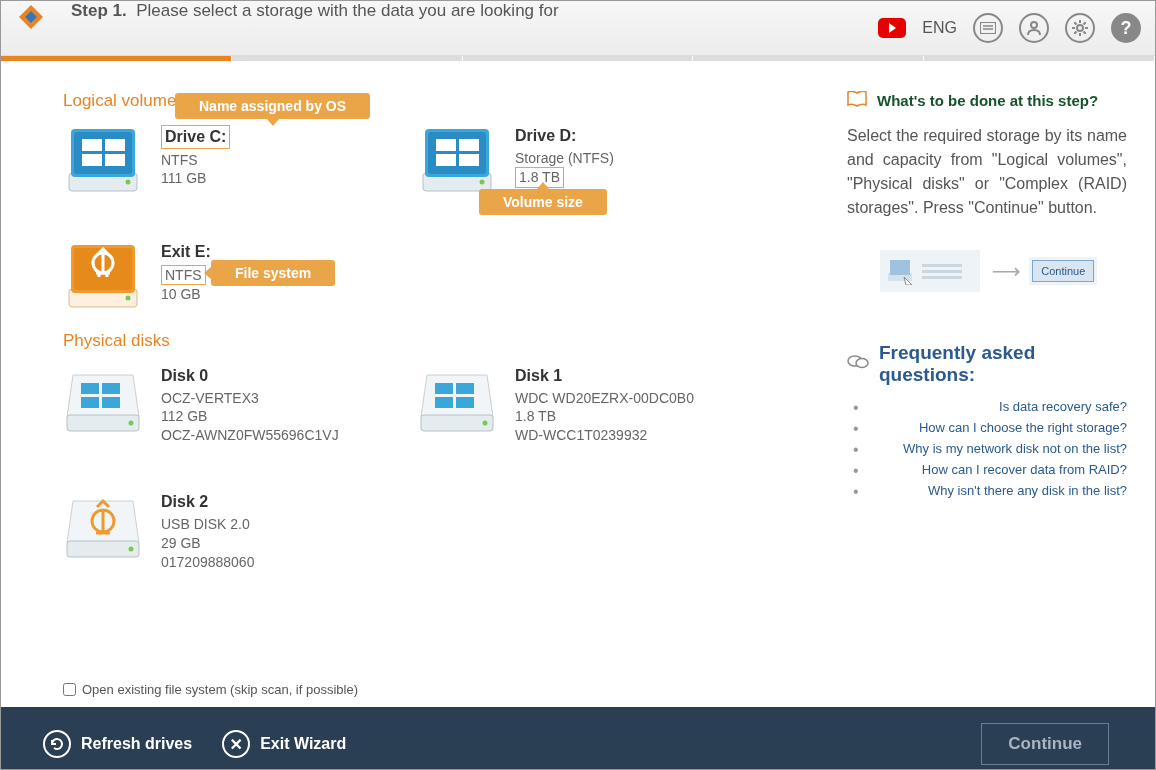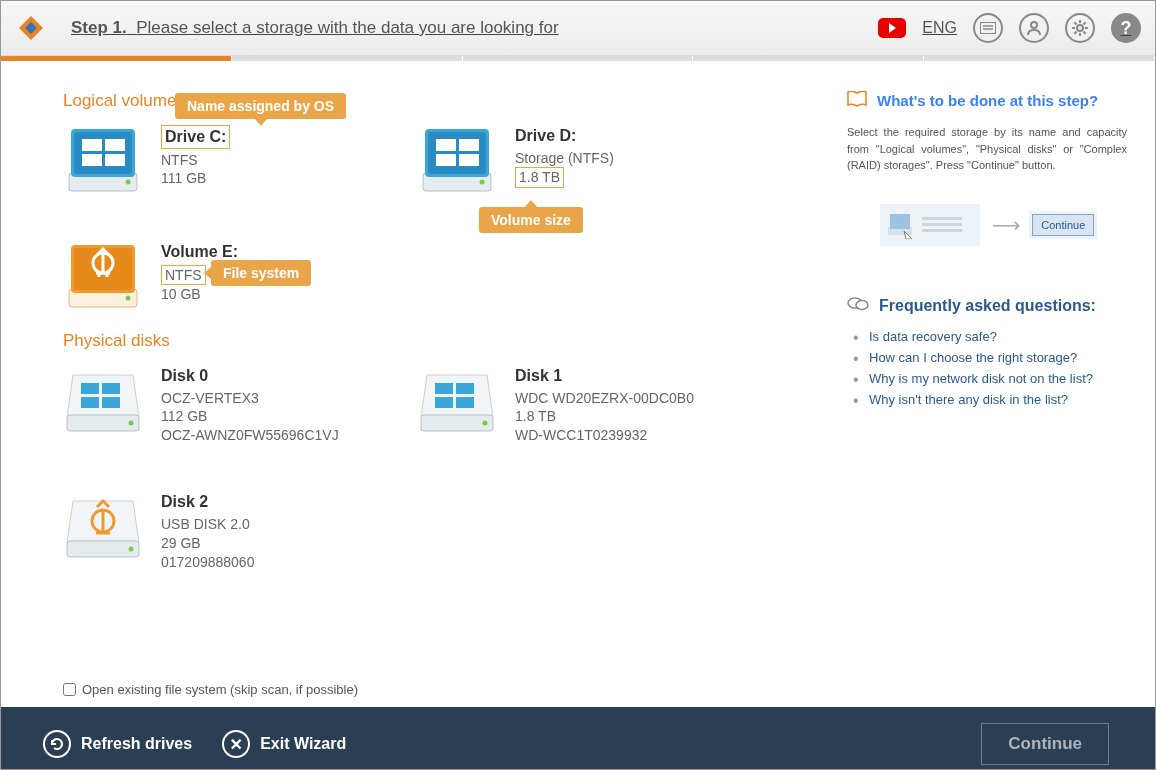--- a/index.html
+++ b/index.html
@@ -1,19 +1,19 @@
 <!DOCTYPE html>
 <html><head>
 <meta charset="utf-8">
 <style>
 * { box-sizing: border-box; margin: 0; padding: 0; }
 body { font-family: "Segoe UI", Tahoma, sans-serif; font-size: 14px; color: #444; background: #fff; width: 1156px; height: 770px; overflow: hidden; position: relative; border: 1px solid #999; }
 
 
-.header { height: 55px; background: linear-gradient(#f7f7f7, #ececec); border-bottom: 1px solid #ddd; display: flex; align-items: center; padding: 0 14px; text-decoration: underline; }
+.header { height: 55px; background: linear-gradient(#f7f7f7, #ececec); border-bottom: 1px solid #ddd; display: flex; padding: 0 14px; }
 .logo { width: 32px; height: 32px; margin-right: 24px; position: relative; }
 .logo svg { width: 32px; height: 32px; }
 .step-text { font-size: 17px; color: #555; }
 .step-text b { font-weight: bold; }
 .header-right { margin-left: auto; display: flex; align-items: center; gap: 16px; }
 .yt-icon { width: 28px; height: 20px; background: #e60000; border-radius: 5px; position: relative; }
 .yt-icon::after { content:''; position:absolute; left:11px; top:5px; border-left:7px solid #fff; border-top:5px solid transparent; border-bottom:5px solid transparent; }
 .lang { font-size: 16px; color: #555; }
 .icon-circle { width: 30px; height: 30px; border: 2px solid #888; border-radius: 50%; display: flex; align-items: center; justify-content: center; color: #777; }
 .help-circle { width: 30px; height: 30px; background:#888; border-radius:50%; color:#fff; display:flex; align-items:center; justify-content:center; font-weight:bold; font-size:18px;}
@@ -31,39 +31,39 @@
 .section-title { color:#e98424; font-size:17px; margin-bottom:14px; }
 
 .grid { display:flex; flex-wrap:wrap; gap: 14px; }
 .storage-item { width: 340px; display:flex; gap: 18px; margin-bottom: 32px; position:relative; cursor:pointer; }
 .drive-icon { width: 80px; height: 70px; flex-shrink:0; }
 .drive-icon svg { width:80px; height:70px; }
 .storage-info { line-height: 1.35; color:#666; font-size:14px; }
 .storage-name { font-weight:bold; color:#333; font-size:16px; margin-bottom:2px; }
 
 
-.callout { position:absolute; background:#eaa549; color:#fff; font-weight:bold; font-size:14px; padding:5px 12px; border-radius:3px; white-space:nowrap; z-index:5; }
+.callout { position:absolute; background:#eaa549; color:#fff; font-weight:bold; font-size:14px; padding:5px 24px; border-radius:3px; white-space:nowrap; z-index:5; }
 .callout.arrow-left::before { content:''; position:absolute; left:-7px; top:50%; margin-top:-6px; border-right:7px solid #eaa549; border-top:6px solid transparent; border-bottom:6px solid transparent;}
 .callout.arrow-up::before { content:''; position:absolute; top:-7px; left:50%; margin-left:-6px; border-bottom:7px solid #eaa549; border-left:6px solid transparent; border-right:6px solid transparent;}
 .callout.arrow-down::before { content:''; position:absolute; bottom:-7px; left:50%; margin-left:-6px; border-top:7px solid #eaa549; border-left:6px solid transparent; border-right:6px solid transparent;}
 
 .highlight-box { border:1px solid #eaa549; padding:0 3px; display:inline-block; }
 
 
-.rh-title { color:#3b82f6; font-weight:bold; font-size:15px; display:flex; align-items:center; gap:10px; margin-bottom:14px; }
+.rh-title { color:#14532d; font-weight:bold; font-size:15px; display:flex; align-items:center; gap:10px; margin-bottom:14px; }
 .rh-icon { color:#e98424; }
-.rh-text { font-size:11px; color:#555; text-align:justify; line-height:1.5; }
+.rh-text { font-size:16px; color:#555; text-align:justify; line-height:1.5; }
 .rh-illus { margin: 30px 0 50px; text-align:center; }
 .rh-illus-box { display:inline-flex; align-items:center; gap:12px; }
 .rh-sel { width:100px; height:42px; background:#eef3f8; display:flex; align-items:center; gap:6px; padding:6px;}
 .rh-arrow { color:#aaa; font-size:20px;}
 .rh-btn { border:1px solid #7ea6cc; background:#d9e6f2; color:#2a5a8e; font-size:11px; padding:4px 8px; box-shadow:0 0 0 3px #eef3f8;}
-.faq-title { color:#2a5a8e; font-weight:bold; font-size:16px; margin-bottom:10px; display:flex; align-items:center; gap:10px;}
+.faq-title { color:#2a5a8e; font-weight:bold; font-size:19px; margin-bottom:10px; display:flex; align-items:center; gap:10px;}
 .faq-list { list-style:none; }
-.faq-list li { color:#2a5a8e; font-size:13px; padding:3px 0 3px 22px; position:relative; cursor:pointer;}
+.faq-list li { color:#2a5a8e; font-size:13px; padding:3px 0 3px 22px; position:relative; cursor:pointer;text-align:right;}
 .faq-list li::before { content:'•'; position:absolute; left:6px; color:#999; font-size:16px;}
 
 
 .check-row { margin-top:auto; padding-top:10px; font-size:13px; color:#555; display:flex; align-items:center; gap:6px;}
 .check-row input { width:13px; height:13px;}
 
 
 .footer { background:#2a3e54; height:74px; display:flex; align-items:center; padding:0 46px 0 42px; gap:30px; color:#fff; }
 .foot-btn { display:flex; align-items:center; gap:10px; font-size:16px; font-weight:bold; cursor:pointer; }
 .foot-icon { width:28px; height:28px; border:2px solid #fff; border-radius:50%; display:flex; align-items:center; justify-content:center; font-size:16px;}
@@ -181,29 +181,29 @@
 
       <div class="storage-item">
         <div class="drive-icon"><svg viewBox="0 0 80 70">
               <use href="#drive-blue"></use>
             </svg></div>
         <div class="storage-info">
           <div class="storage-name">Drive D:</div>
           <div>Storage (NTFS)</div>
           <div><span class="highlight-box">1.8 TB</span></div>
         </div>
-        <div class="callout arrow-up" style="top:82px; left:62px;text-align:center;">Volume size</div>
+        <div class="callout arrow-up" style="top:64px; left:62px;text-align:center;">Volume size</div>
       </div>
 
       <div class="storage-item" style="margin-bottom:20px;">
         <div class="drive-icon"><svg viewBox="0 0 80 70">
               <use href="#drive-orange"></use>
             </svg></div>
         <div class="storage-info">
-          <div class="storage-name">Volume E:</div>
+          <div class="storage-name">Exit E:</div>
           <div><span class="highlight-box">NTFS</span></div>
           <div>10 GB</div>
         </div>
         <div class="callout arrow-left" style="top:19px; left:148px;">File system</div>
       </div>
     </div>
 
     <div class="section-title">Physical disks</div>
     <div class="grid">
       <div class="storage-item">
@@ -277,20 +277,21 @@
       <span><svg width="22" height="16" viewBox="0 0 22 16">
             <ellipse cx="8" cy="7" rx="7" ry="5" fill="none" stroke="#888" stroke-width="1.5"></ellipse>
             <ellipse cx="15" cy="9" rx="6" ry="4.5" fill="#fff" stroke="#888" stroke-width="1.5"></ellipse>
           </svg></span>
       <span>Frequently asked questions:</span>
     </div>
     <ul class="faq-list">
       <li>Is data recovery safe?</li>
       <li>How can I choose the right storage?</li>
       <li>Why is my network disk not on the list?</li>
+      <li>How can I recover data from RAID?</li>
       <li>Why isn't there any disk in the list?</li>
     </ul>
   </div>
 </div>
 
 <div class="footer">
   <div class="foot-btn">
     <div class="foot-icon">
         <svg width="16" height="16" viewBox="0 0 16 16">
           <path d="M3 8 A5 5 0 1 1 5 12" fill="none" stroke="#fff" stroke-width="2"></path>

